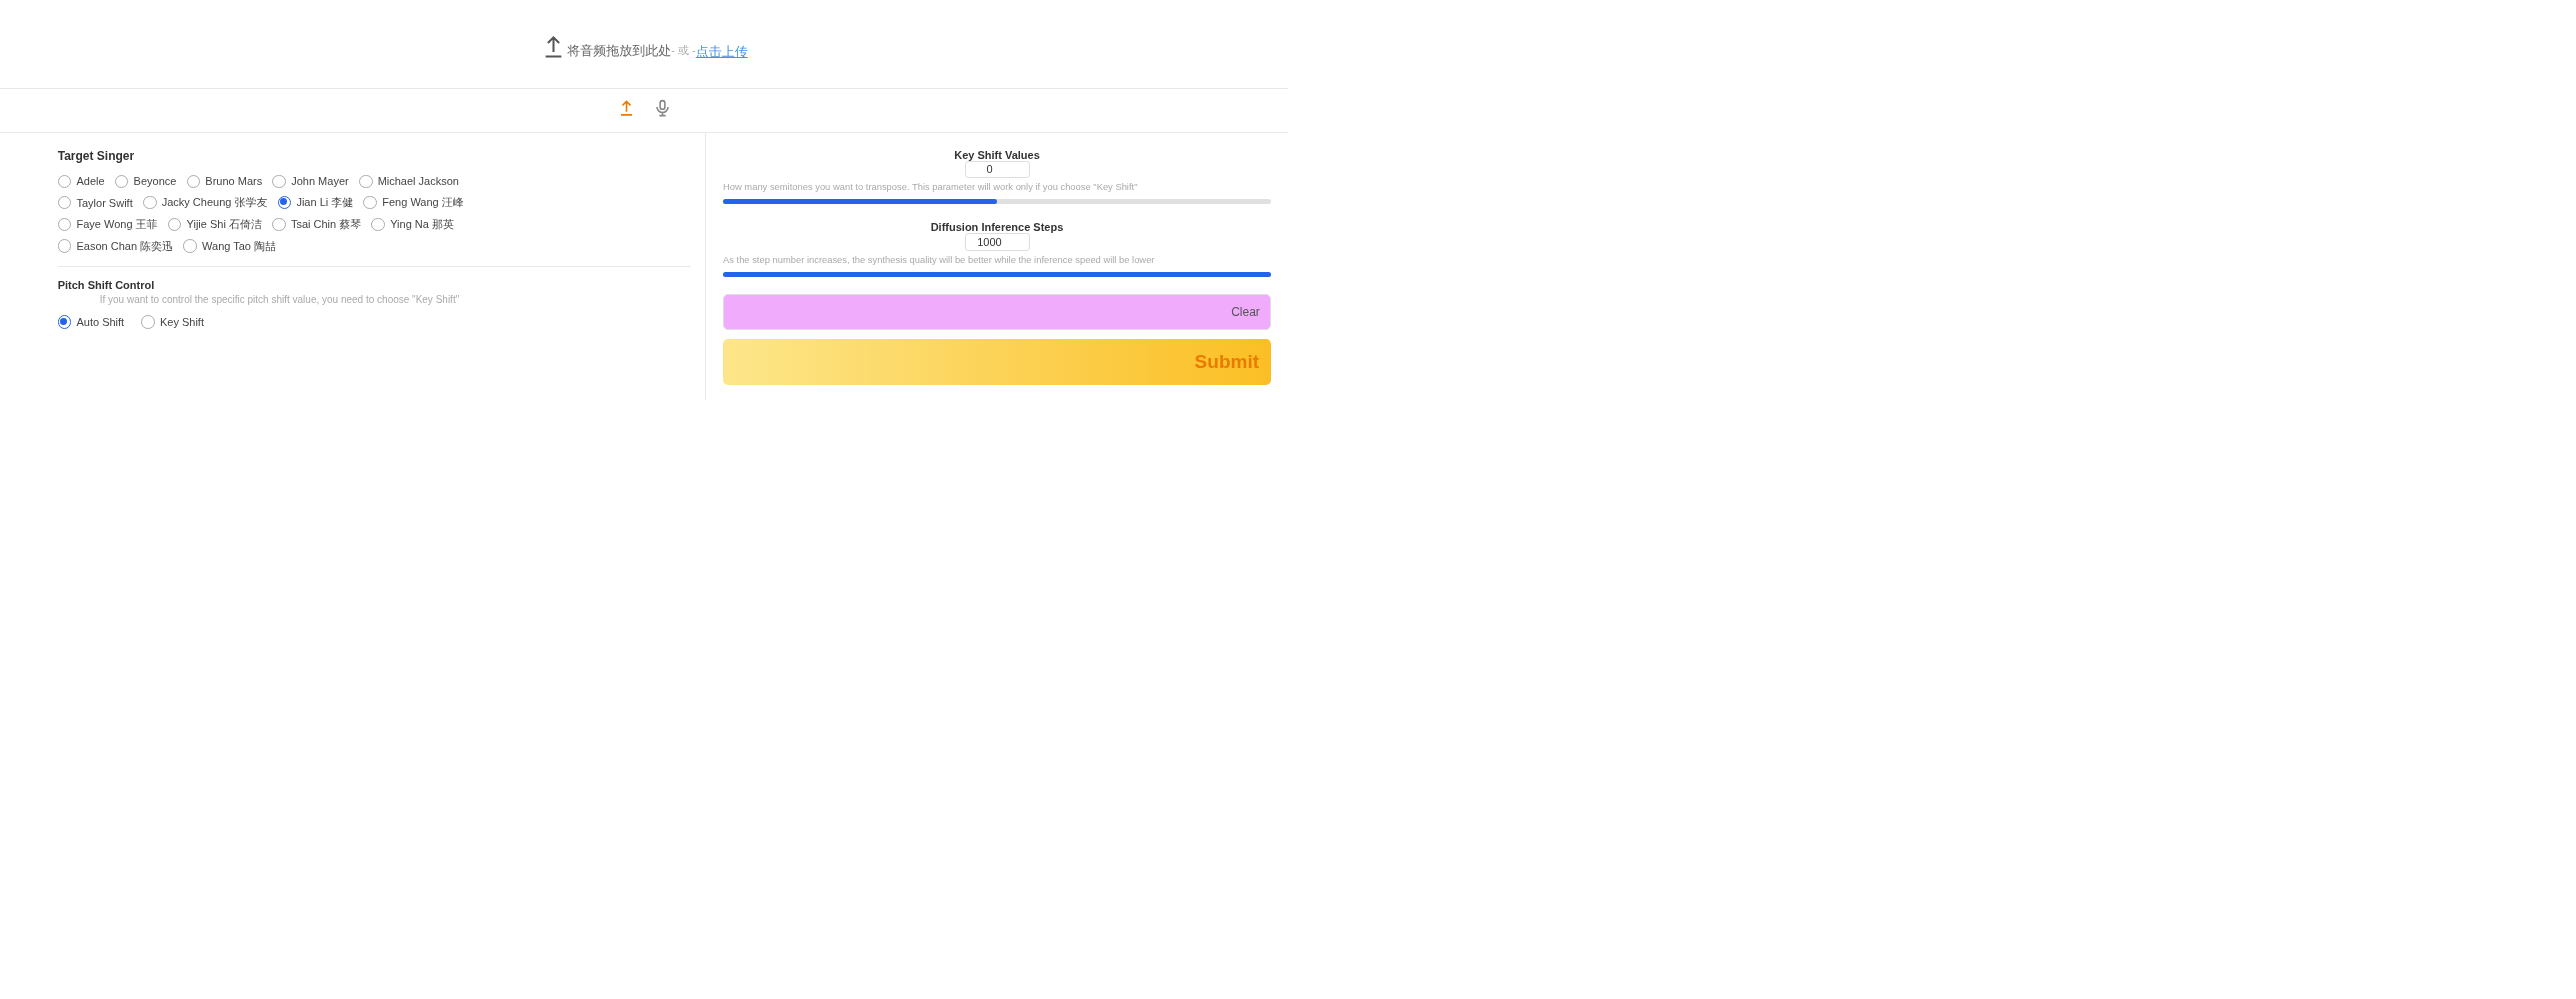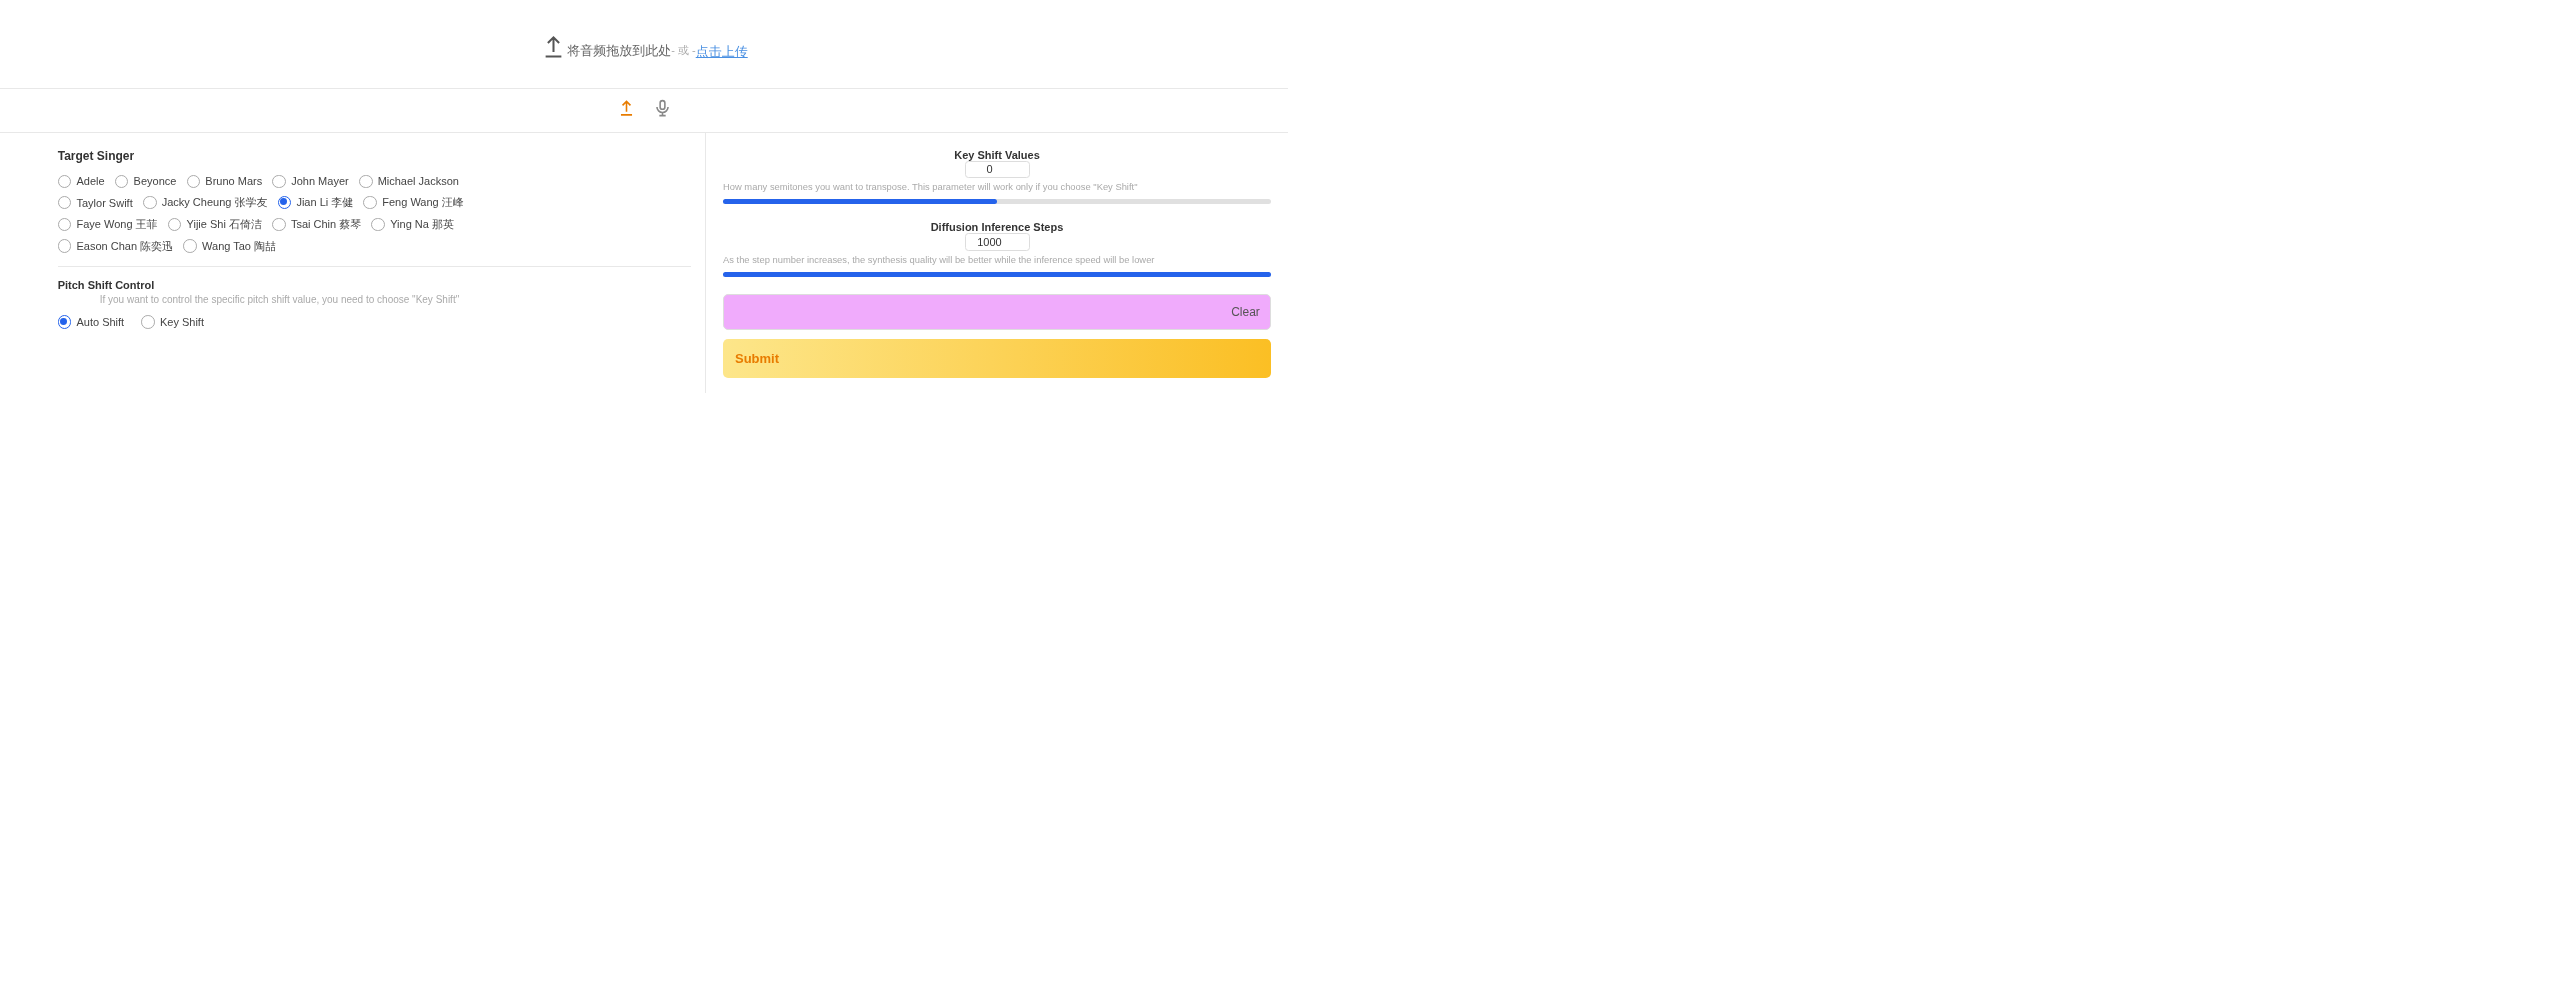--- a/index.html
+++ b/index.html
@@ -209,25 +209,25 @@
       color: #555;
       cursor: pointer;
       text-align: right;
     }
 
     .btn-submit {
       background: linear-gradient(to right, #fde68a, #fbbf24);
       border: none;
       border-radius: 5.1px;
       padding: 12px;
-      font-size: 13px;
+      font-size: 19px;
       font-weight: 700;
       color: #e87c00;
       cursor: pointer;
-      text-align: left;
+      text-align: right;
     }
 
     .row-singers {
       display: flex;
       flex-wrap: nowrap;
       gap: 10.2px;
       margin-bottom: 6.8px;
     }
   </style>
 </head>

